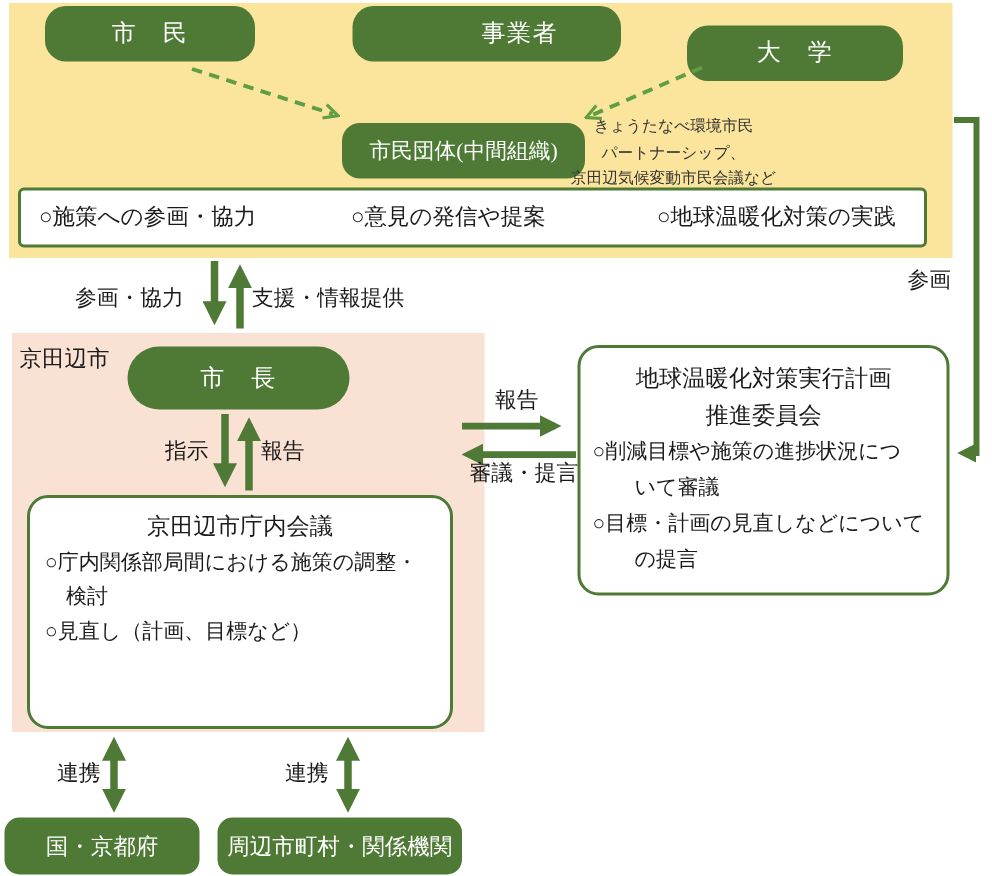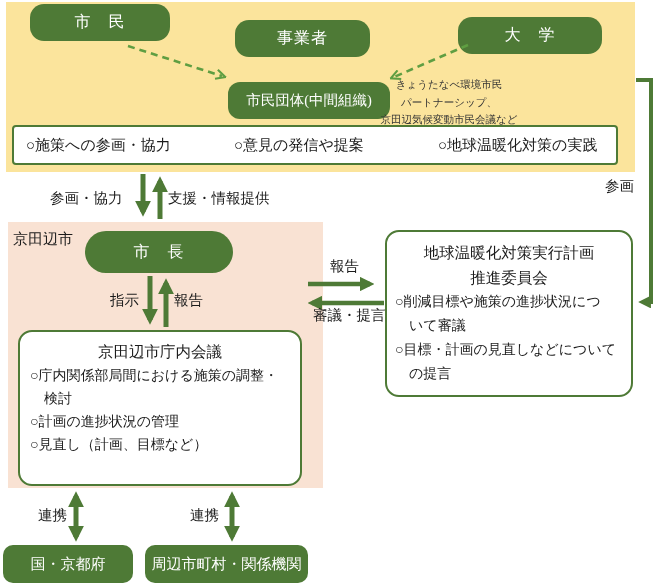--- a/index.html
+++ b/index.html
@@ -9,38 +9,38 @@
   }
   .panel{position:absolute;}
   .panel-yellow{left:6px;top:2px;width:629px;height:170px;background:#fbe49c;}
   .panel-pink{left:8px;top:222px;width:315px;height:266px;background:#f9e2d3;}
   .gbox{
     position:absolute;background:#4e7a36;color:#ffffff;
     display:flex;align-items:center;justify-content:center;
     font-size:16px;letter-spacing:1px;z-index:3;
   }
   .gb-citizens{left:30px;top:4px;width:140px;height:37px;border-radius:14px;}
-  .gb-businesses{left:235px;top:20px;width:135px;height:37px;border-radius:14px;}
+  .gb-businesses{left:235px;top:4px;width:135px;height:37px;border-radius:14px;padding-left:44px;}
   .gb-university{left:458px;top:17px;width:144px;height:37px;border-radius:14px;}
   .gb-intermediary{left:228px;top:82px;width:162px;height:37px;border-radius:12px;font-size:14.5px;letter-spacing:0;}
   .gb-mayor{left:85px;top:231px;width:148px;height:42px;border-radius:21px;}
   .gb-national{left:3px;top:545px;width:130px;height:38px;border-radius:10px;font-size:15px;letter-spacing:0;}
   .gb-municipal{left:145px;top:545px;width:163px;height:38px;border-radius:10px;font-size:15px;letter-spacing:0;}
   .wbox{position:absolute;background:#ffffff;border:2px solid #4e7a36;z-index:3;}
   .strip{left:12px;top:125px;width:602px;height:36px;border-radius:4px;}
   .strip span{position:absolute;top:0;line-height:36px;font-size:15px;white-space:nowrap;}
   .strip .it1{left:12px;} .strip .it2{left:220px;} .strip .it3{left:424px;}
   .conference{left:18px;top:330px;width:280px;height:144px;border-radius:14px;padding-top:8px;box-sizing:content-box;}
   .conference .title{text-align:center;font-size:15.5px;line-height:24px;}
   .conference .ln{font-size:14px;line-height:23px;padding-left:10px;white-space:nowrap;}
   .conference .cont{padding-left:24px;}
   .committee{left:385px;top:230px;width:244px;height:155px;border-radius:14px;padding-top:8px;box-sizing:content-box;}
   .committee .title{text-align:center;font-size:15.5px;line-height:25px;}
   .committee .ln{font-size:14px;line-height:24px;padding-left:8px;white-space:nowrap;}
-  .committee .cont{padding-left:22px;}
+  .committee .cont{padding-left:36px;}
   .note{
     position:absolute;left:374px;top:76px;width:150px;z-index:4;
     text-align:center;font-size:10.5px;line-height:17.5px;color:#333;
   }
   .lbl{position:absolute;font-size:14.5px;white-space:nowrap;z-index:6;}
   .lbl-city{font-size:15px;}
   svg.arrows{position:absolute;left:0;top:0;z-index:5;pointer-events:none;}
 </style>
 </head>
 <body>
@@ -68,21 +68,20 @@
     <span class="it3">○地球温暖化対策の実践</span>
   </div>
 
   <div class="lbl lbl-city" style="left:13px;top:230px;">京田辺市</div>
   <div class="gbox gb-mayor">市　長</div>
 
   <div class="wbox conference">
     <div class="title">京田辺市庁内会議</div>
     <div class="ln">○庁内関係部局間における施策の調整・</div>
     <div class="ln cont">検討</div>
-    <div class="ln">○計画の進捗状況の管理</div>
     <div class="ln">○見直し（計画、目標など）</div>
   </div>
 
   <div class="wbox committee">
     <div class="title">地球温暖化対策実行計画</div>
     <div class="title">推進委員会</div>
     <div class="ln">○削減目標や施策の進捗状況につ</div>
     <div class="ln cont">いて審議</div>
     <div class="ln">○目標・計画の見直しなどについて</div>
     <div class="ln cont">の提言</div>

